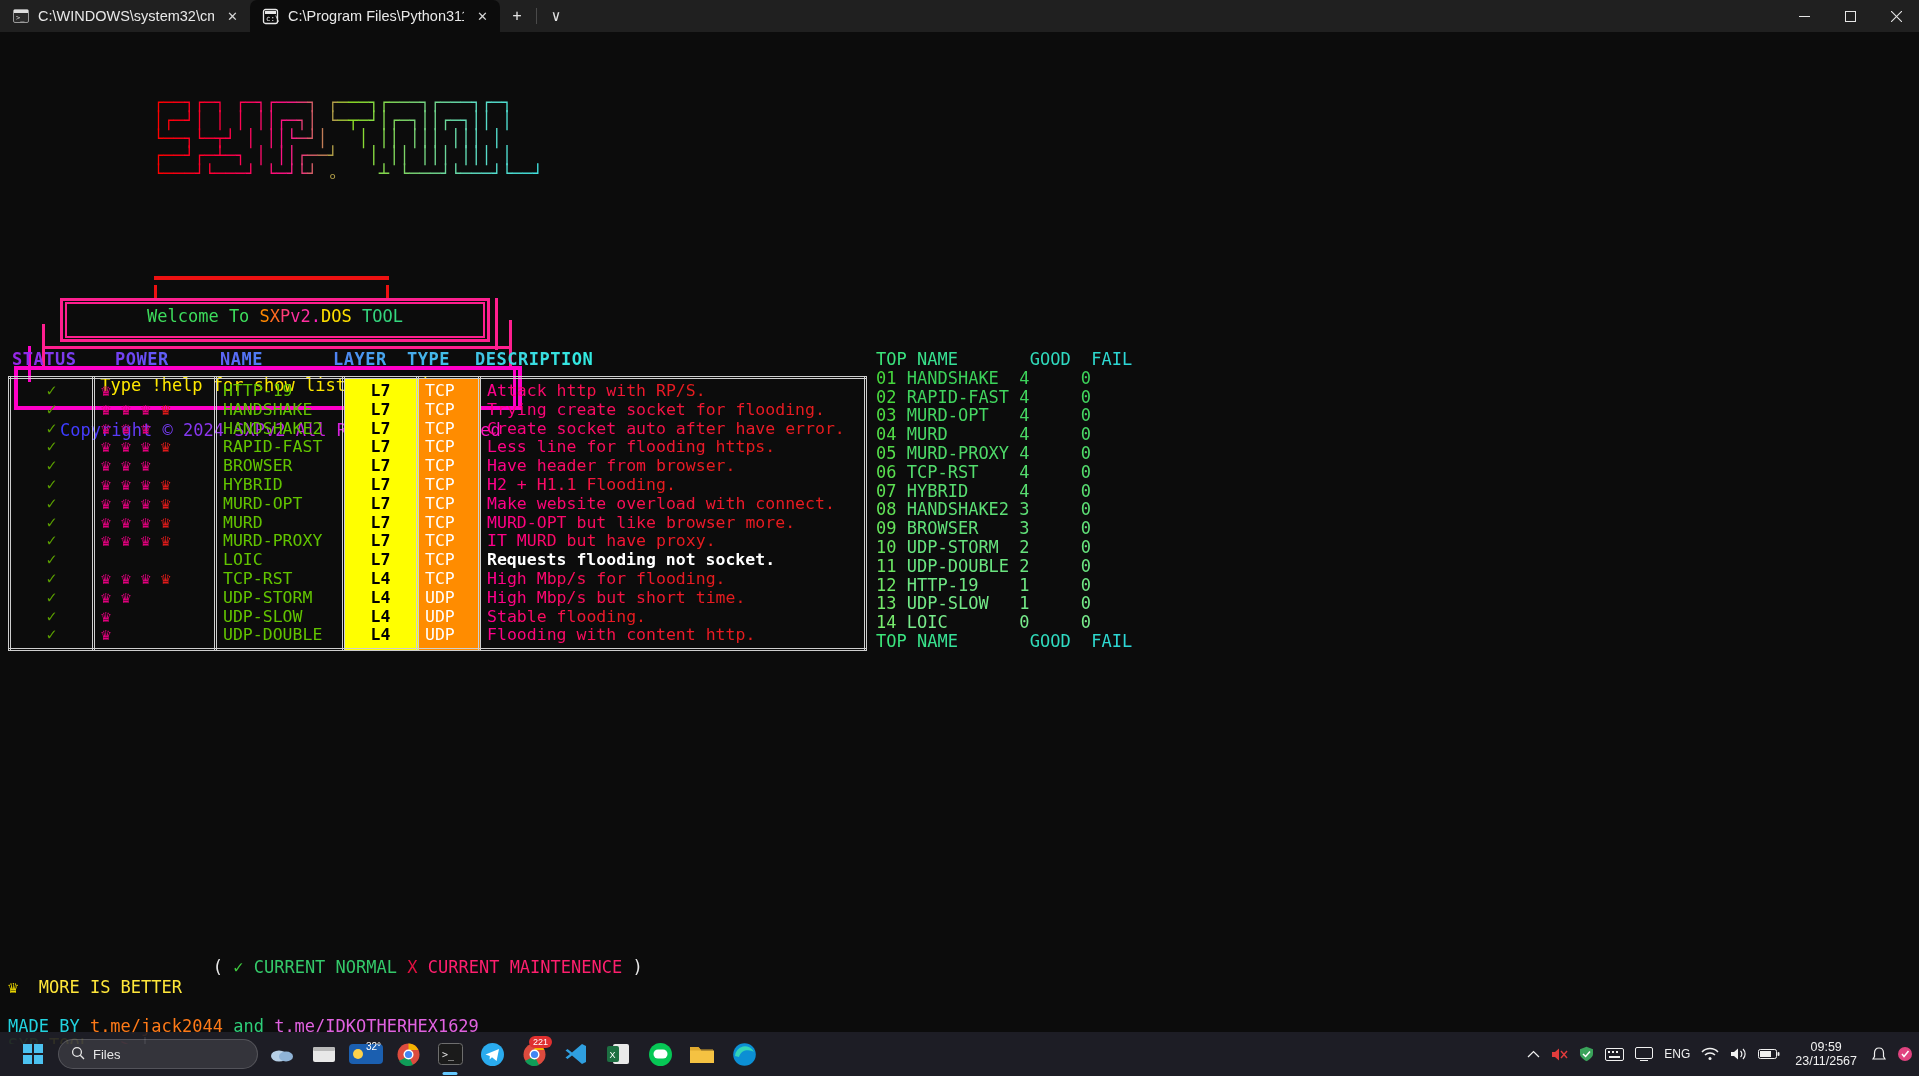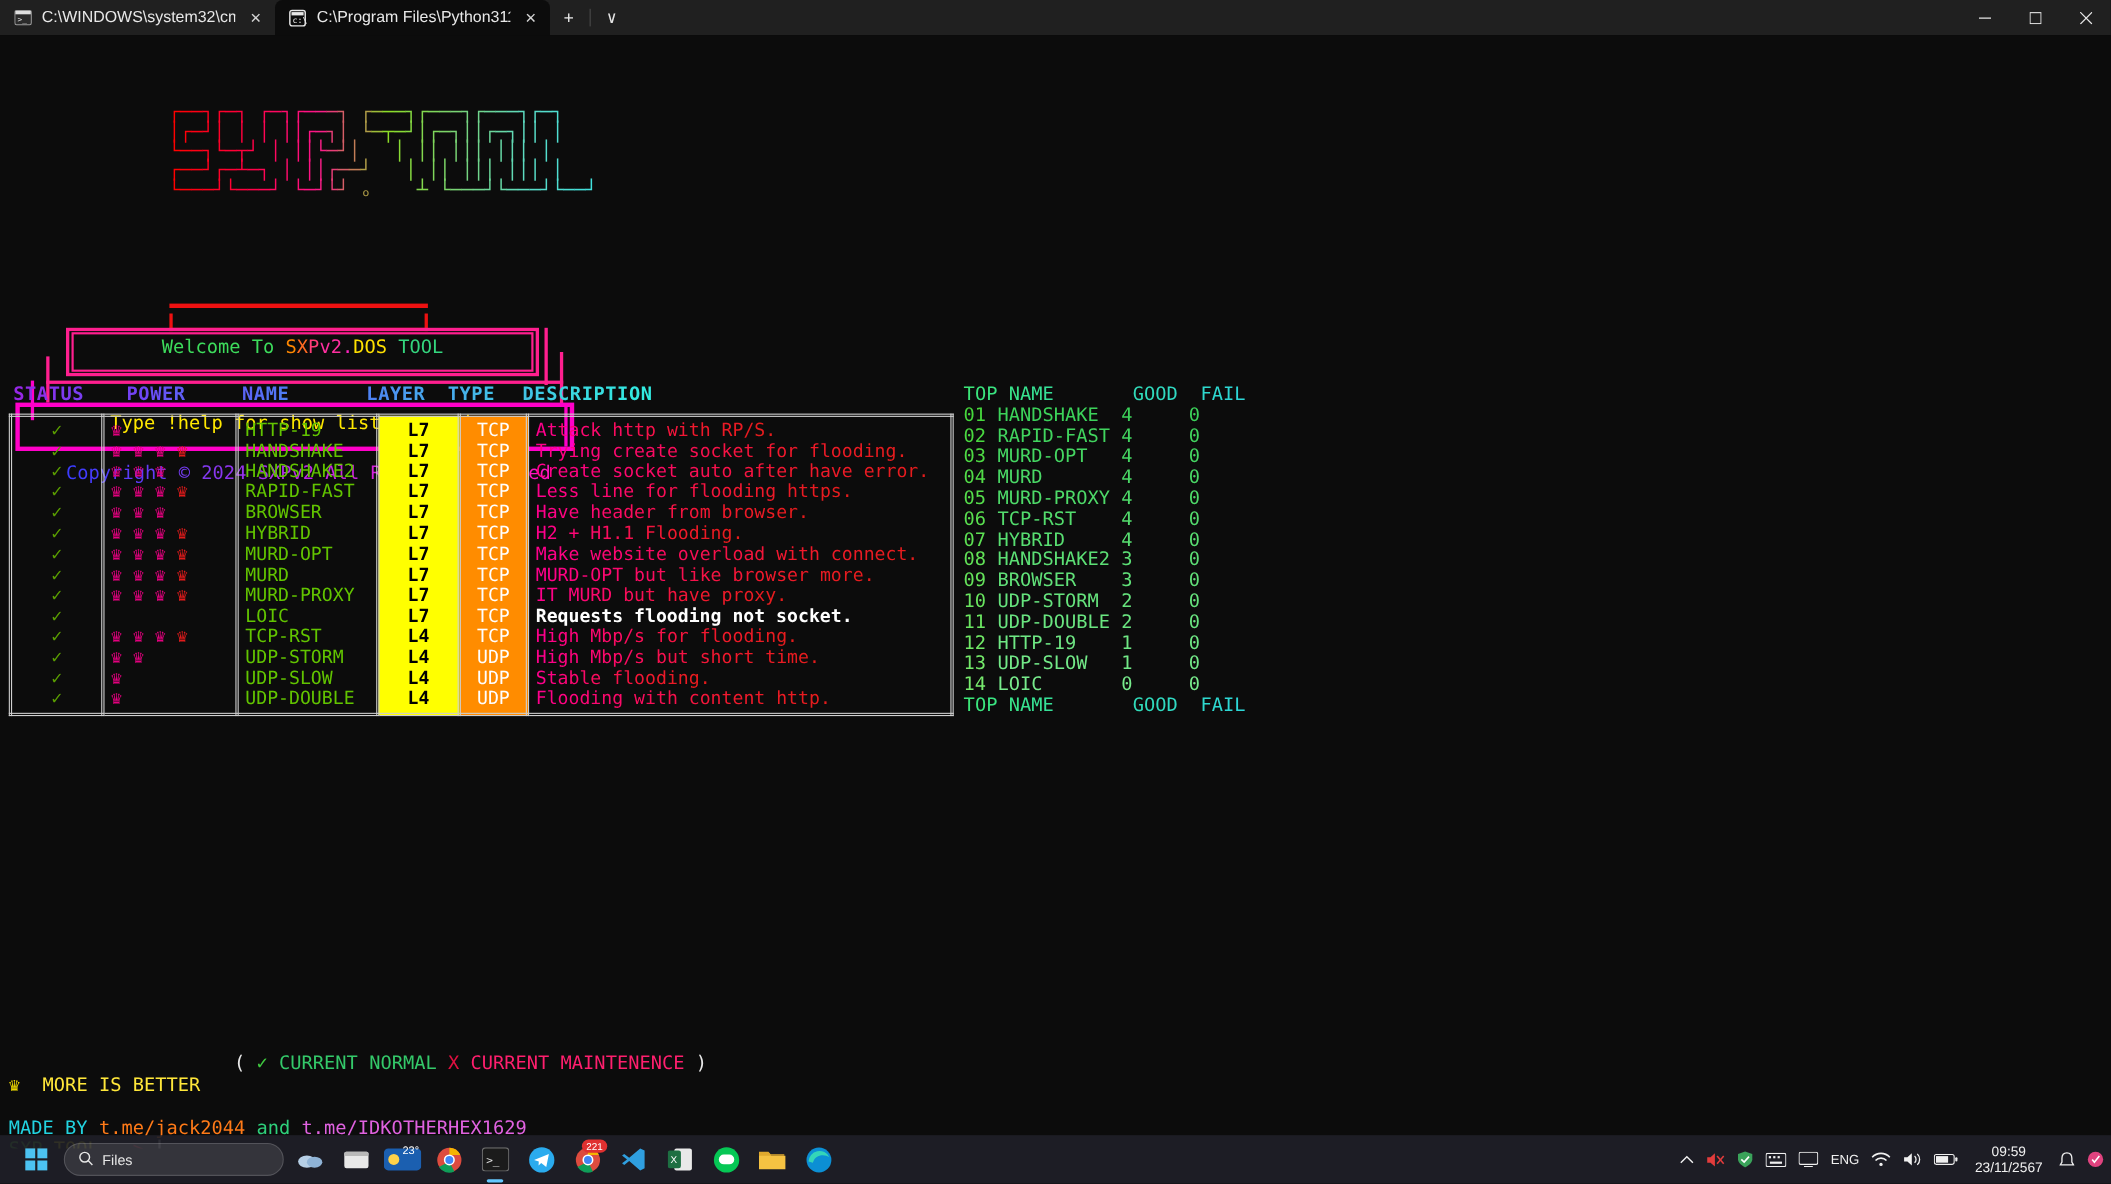--- a/index.html
+++ b/index.html
@@ -106,21 +106,21 @@
     vertical-align: top;
     height: 100%;
   }
   .cellinner { padding: 3px 6px; }
   .rowline { display: block; height: 18.8px; line-height: 18.8px; white-space: pre; }
 
   .c-status { width: 84px; text-align: center; }
   .c-power  { width: 122px; }
   .c-name   { width: 128px; }
   .c-layer  { width: 74px; text-align: center; }
-  .c-type   { width: 62px; text-align: center; }
+  .c-type   { width: 62px; text-align: left; }
   .c-desc   { width: 386px; }
 
   .yellowcell { background: #ffff00; color: #000000; font-weight: bold; }
   .orangecell { background: #ff8c00; color: #ffffff; }
 
   .chk { color: #5a9e00; }
   .crown-m { color: #e4007f; }
   .crown-r { color: #e01b1b; }
   .nm { color: #62c400; }
 
@@ -324,21 +324,21 @@
       <svg width="24" height="20" viewBox="0 0 24 20">
           <rect x="1" y="3" width="22" height="15" rx="2" fill="#e8e8e8"></rect>
           <rect x="1" y="3" width="22" height="4" rx="1.5" fill="#b9b9b9"></rect>
         </svg>
     </div>
     <div class="tb-icon">
       <svg width="34" height="24" viewBox="0 0 34 24">
           <rect x="0" y="2" width="34" height="20" rx="4" fill="#1b5fb0"></rect>
           <circle cx="9" cy="12" r="5" fill="#ffd24a"></circle>
         </svg>
-      <span style="position:absolute;right:3px;top:5px;font-size:10px">23°</span>
+      <span style="position:absolute;right:3px;top:5px;font-size:10px">32°</span>
     </div>
     <div class="tb-icon">
       <svg width="25" height="25" viewBox="0 0 25 25">
           <circle cx="12.5" cy="12.5" r="11" fill="#dd4b3e"></circle>
           <path d="M12.5 1.5 A11 11 0 0 1 22.4 8 L12.5 8 Z" fill="#f4b400"></path>
           <path d="M3 19 A11 11 0 0 0 17 23 L12.5 14 Z" fill="#0f9d58"></path>
           <circle cx="12.5" cy="12.5" r="5" fill="#ffffff"></circle>
           <circle cx="12.5" cy="12.5" r="3.6" fill="#4285f4"></circle>
         </svg>
     </div>

